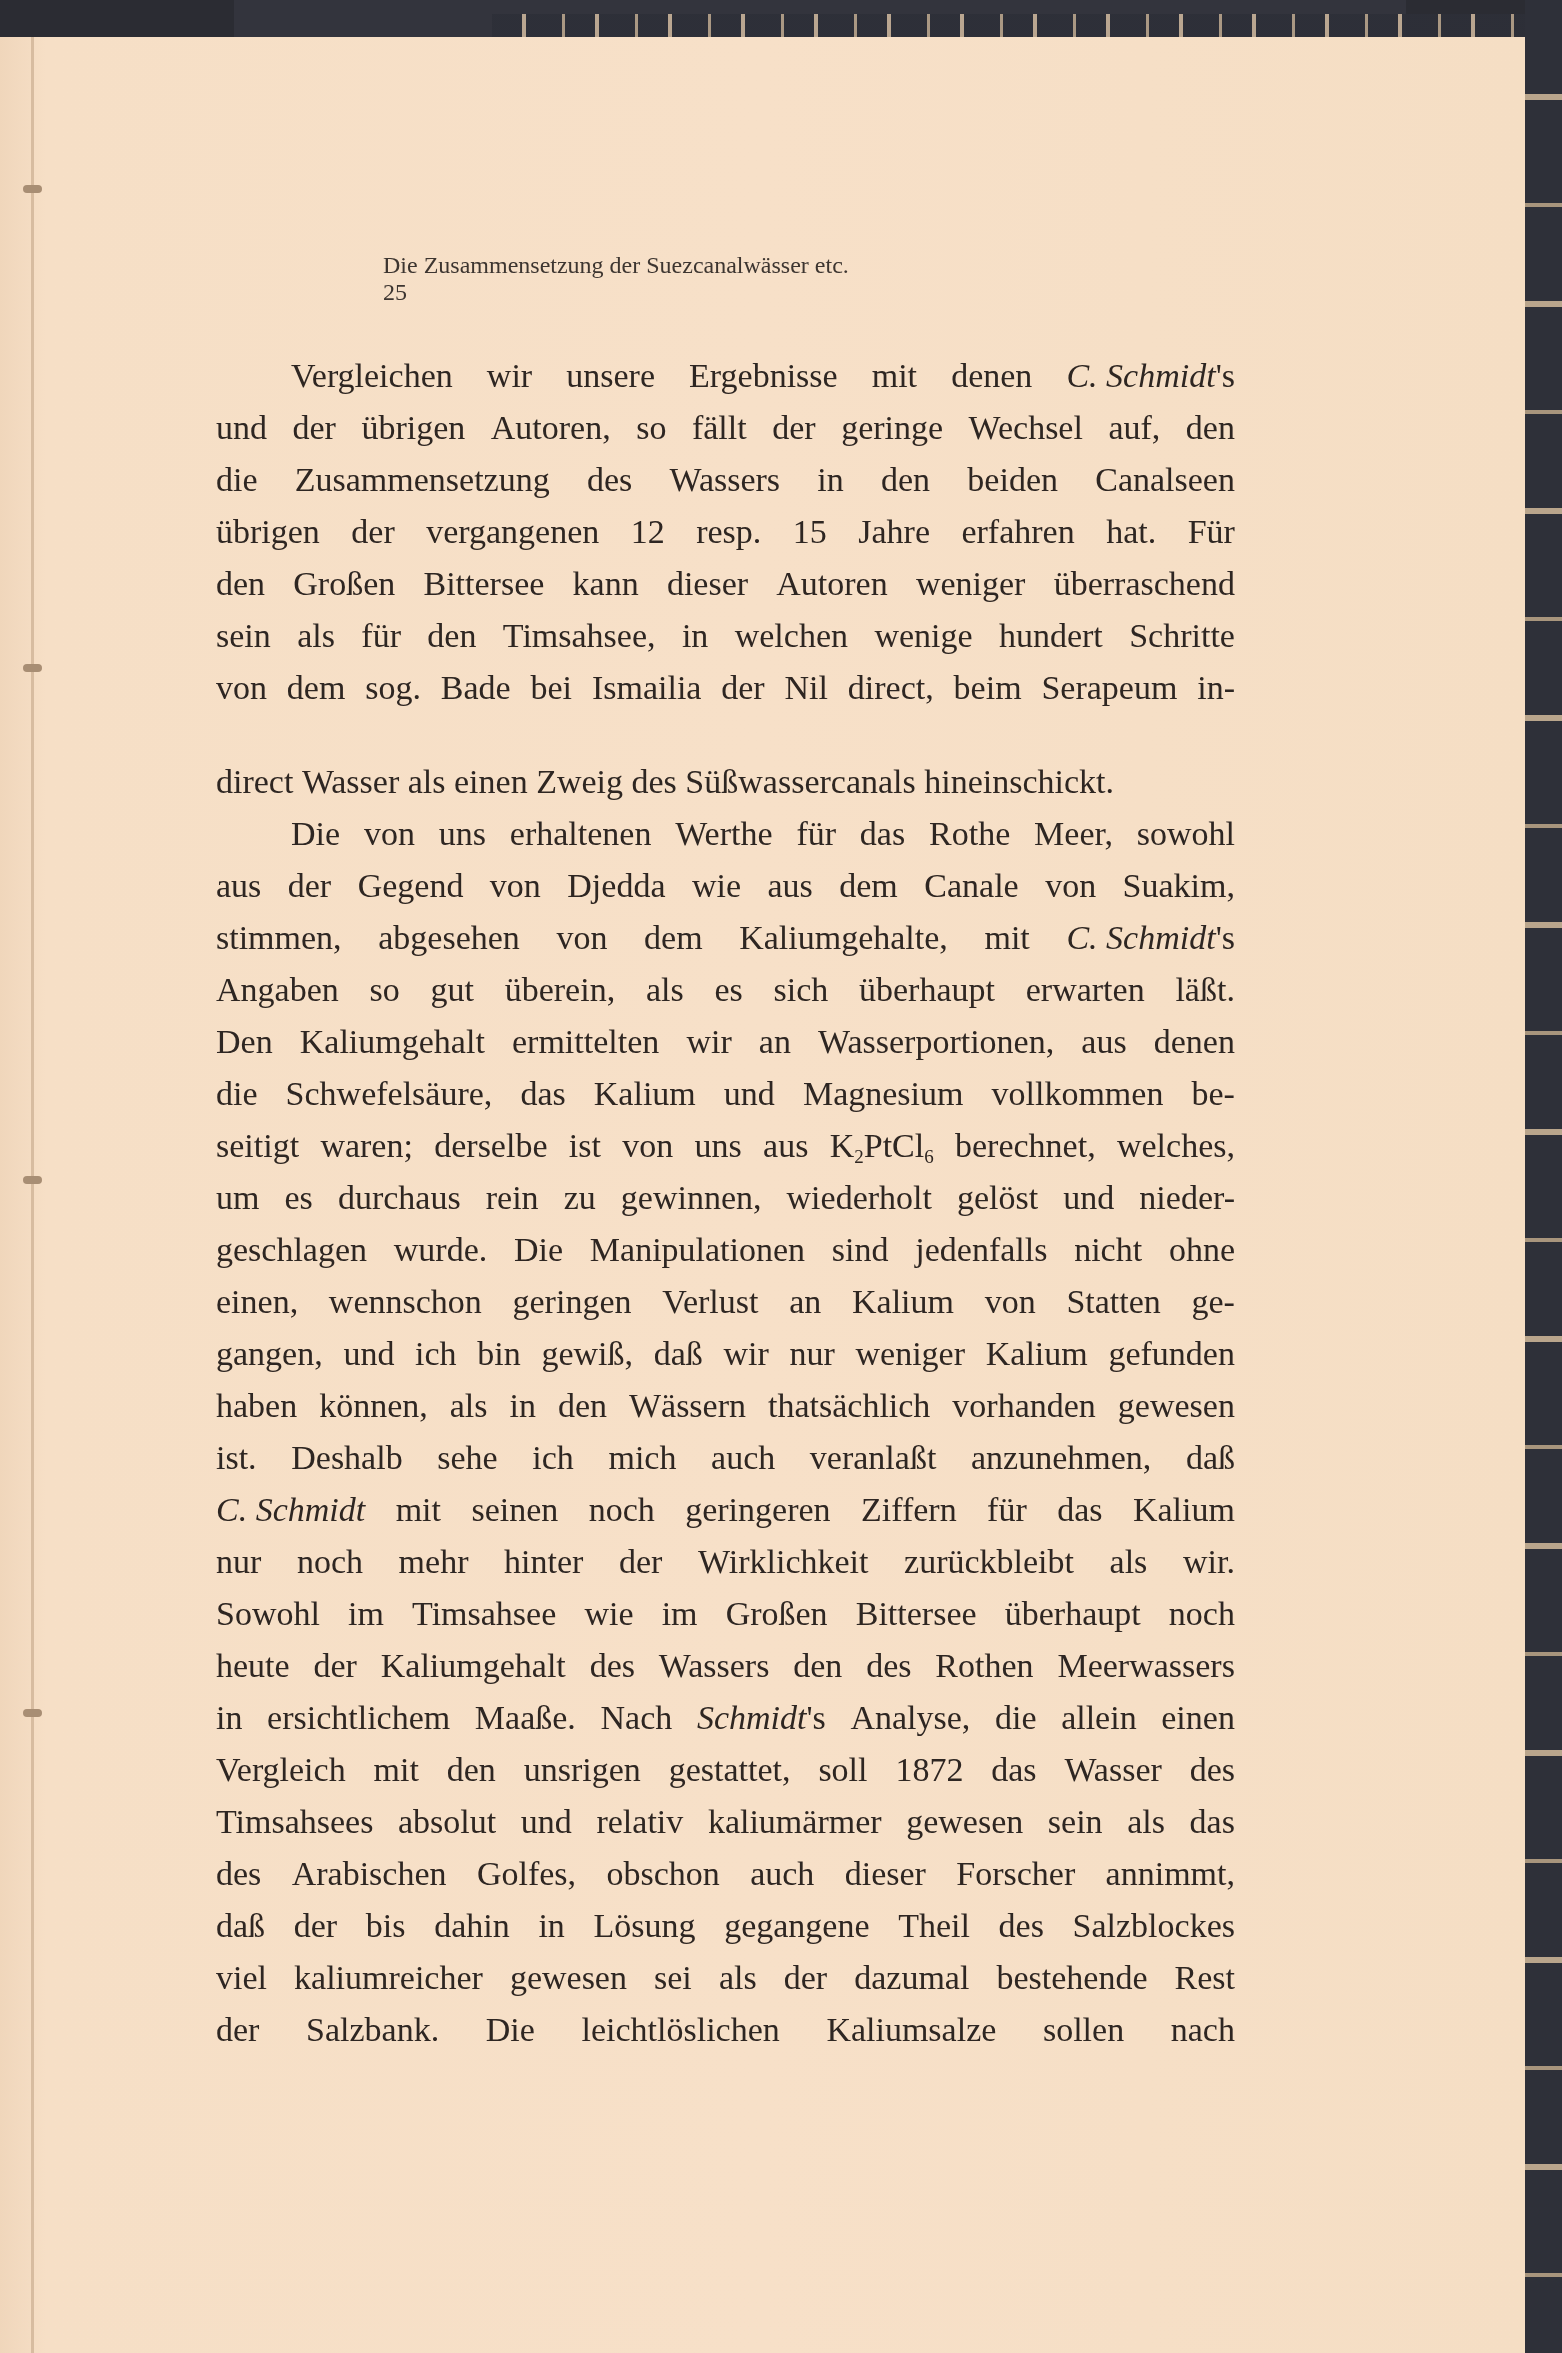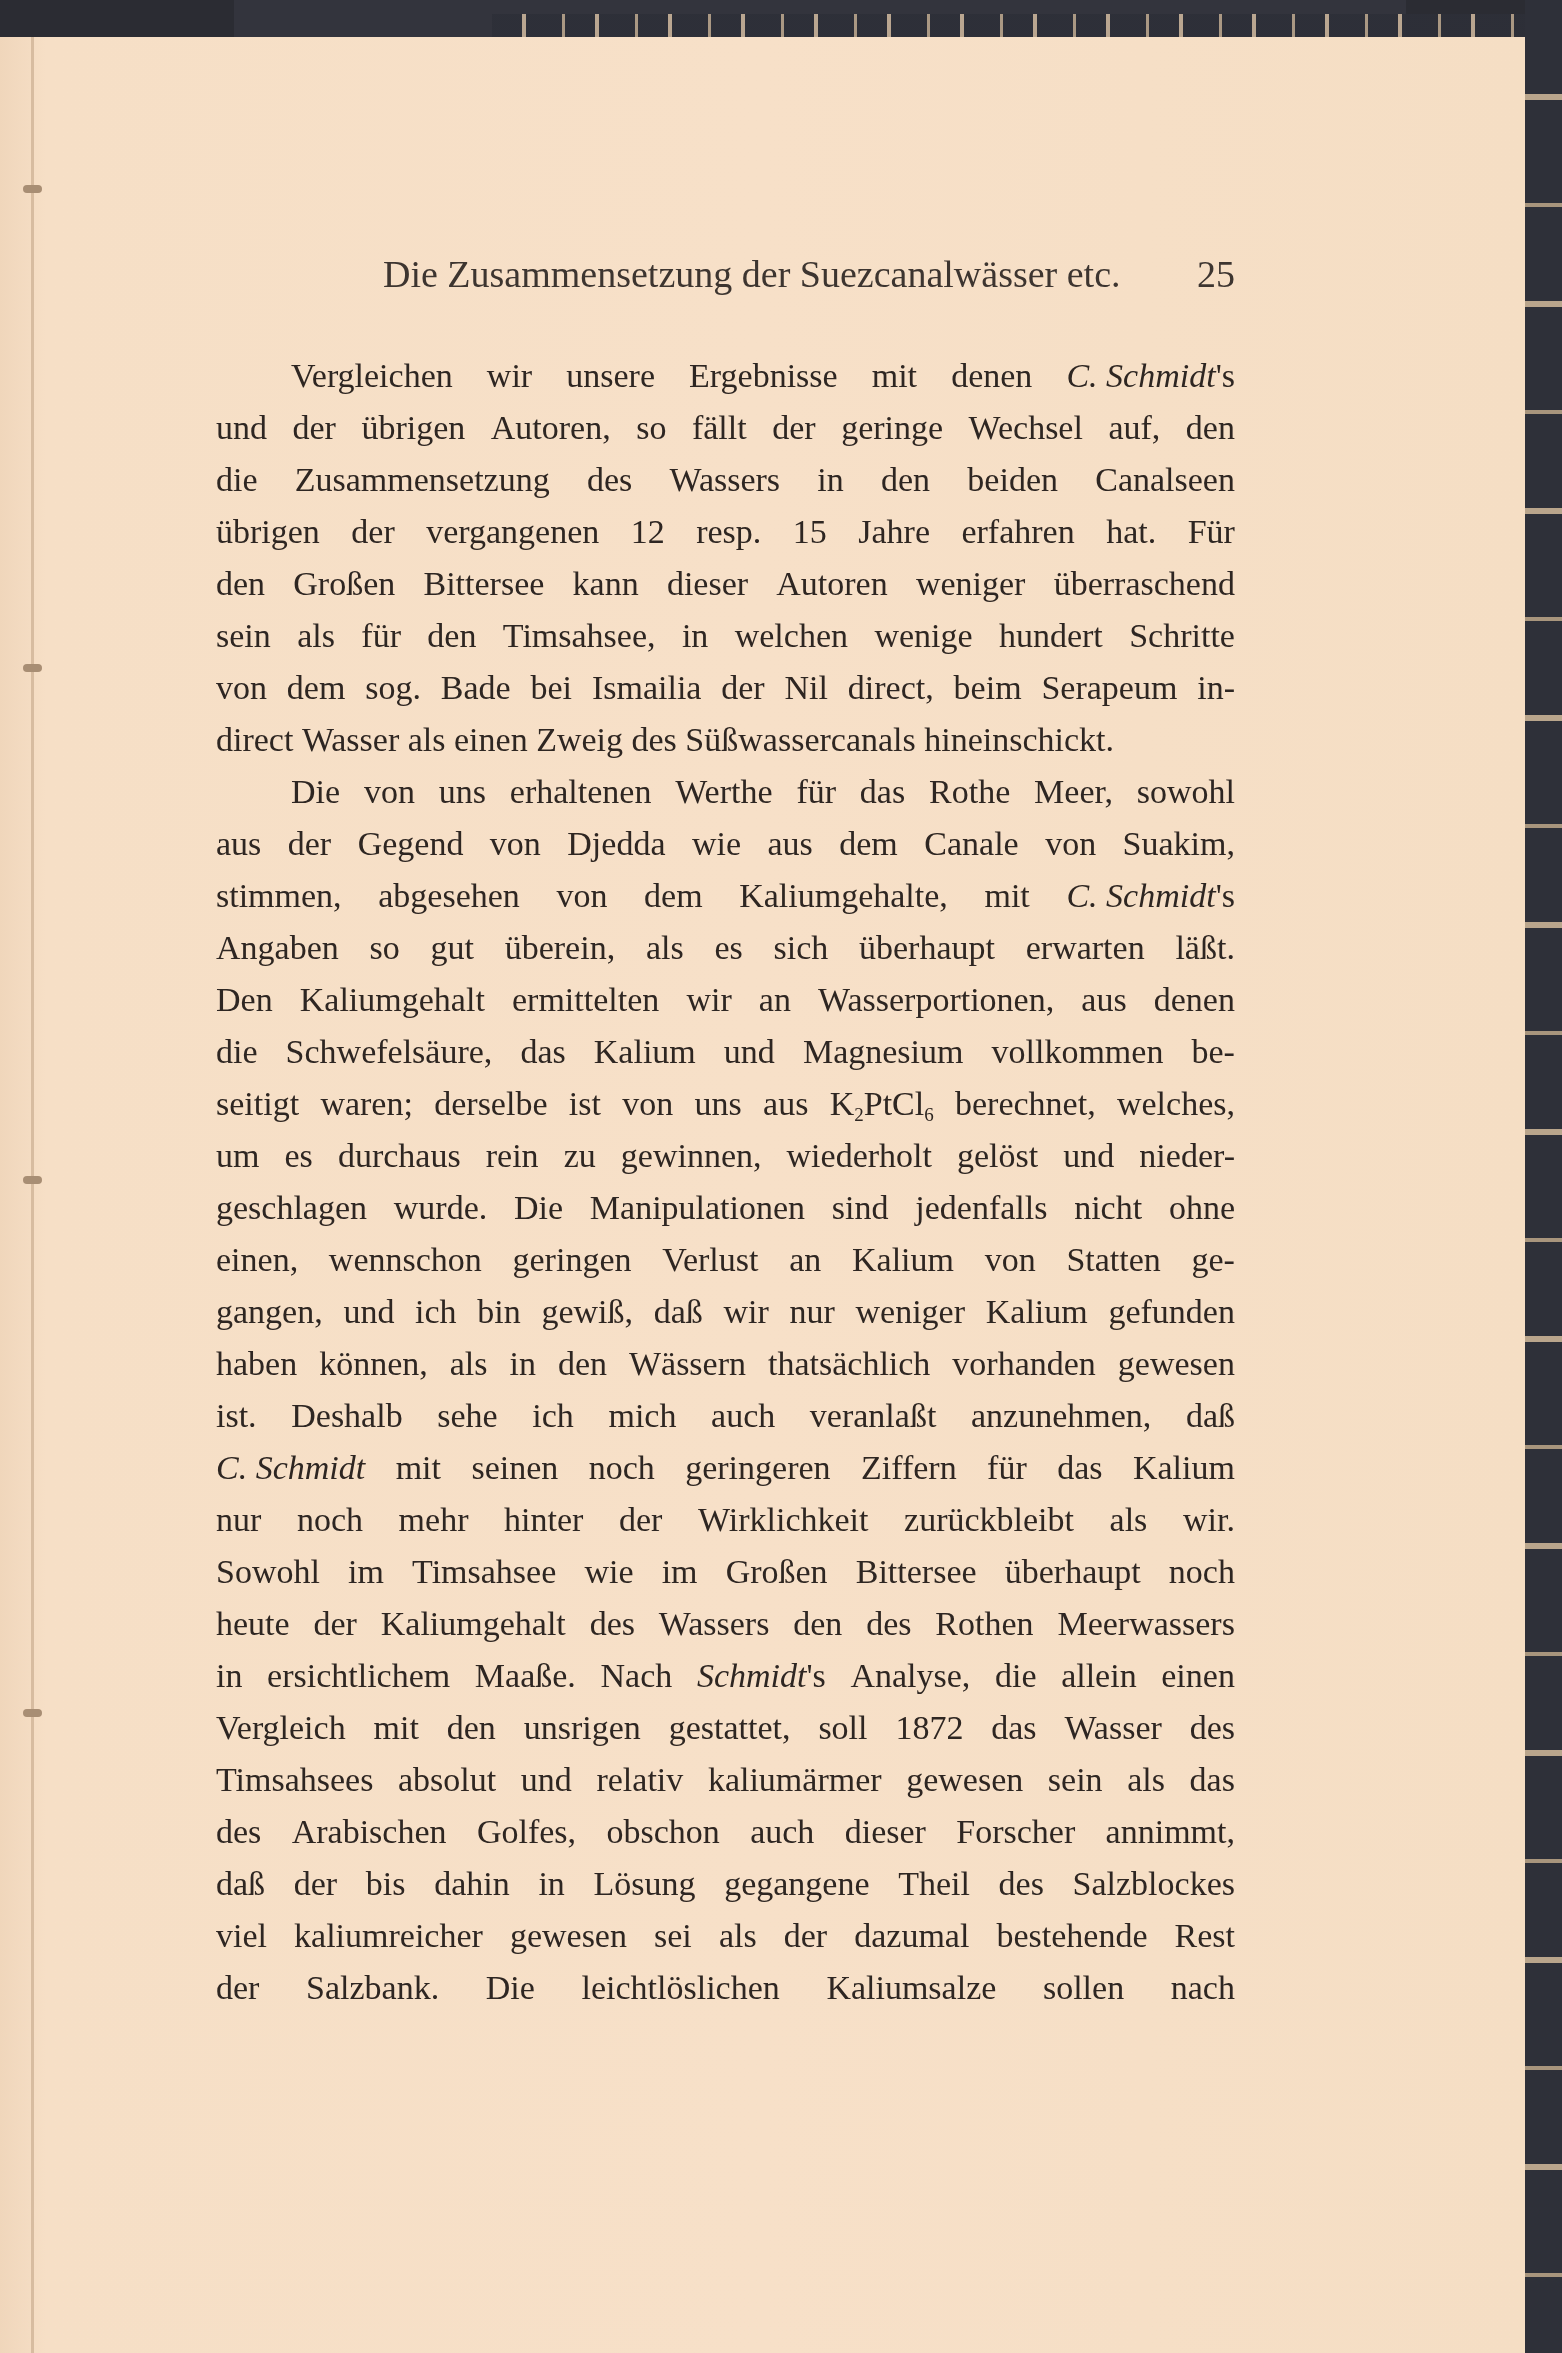--- a/index.html
+++ b/index.html
@@ -28,32 +28,32 @@
   .gutter {
     position: absolute; left: 31px; top: 0; width: 3.1px; height: 100%;
     background: #d7bca0;
   }
   .stitch {
     position: absolute; left: 23.4px; width: 19px; height: 7.8px;
     background: #a88e74; border-radius: 3.9px;
   }
   .header {
     position: absolute; left: 383px; top: 252px; width: 852px; height: 39px;
-    font-size: 38px; color: #3d3530;
-    display: flex; justify-content: space-between; align-items: baseline;
+    font-size: 24px; color: #3d3530;
+    display: flex; justify-content: space-between; align-items: baseline; flex-direction: column;
   }
   .body-text {
     position: absolute; left: 216px; top: 350px; width: 1019px;
     font-size: 34px; line-height: 52px; color: #2e2622;
   }
   .line {
     display: flex; justify-content: space-between; white-space: nowrap; height: 52px;
   }
   .line.indent { padding-left: 75px; }
-  .line.last { justify-content: flex-start; }
+  .line.last { justify-content: flex-start; margin-top: 42px; }
   .line .w { display: inline-block; }
   .line .w i { font-style: italic; }
   sub { font-size: 19px; vertical-align: -6.2px; }
 </style>
 </head>
 <body>
 
 <div class="cover-top">
   <div class="cover-band"></div>
 </div>

